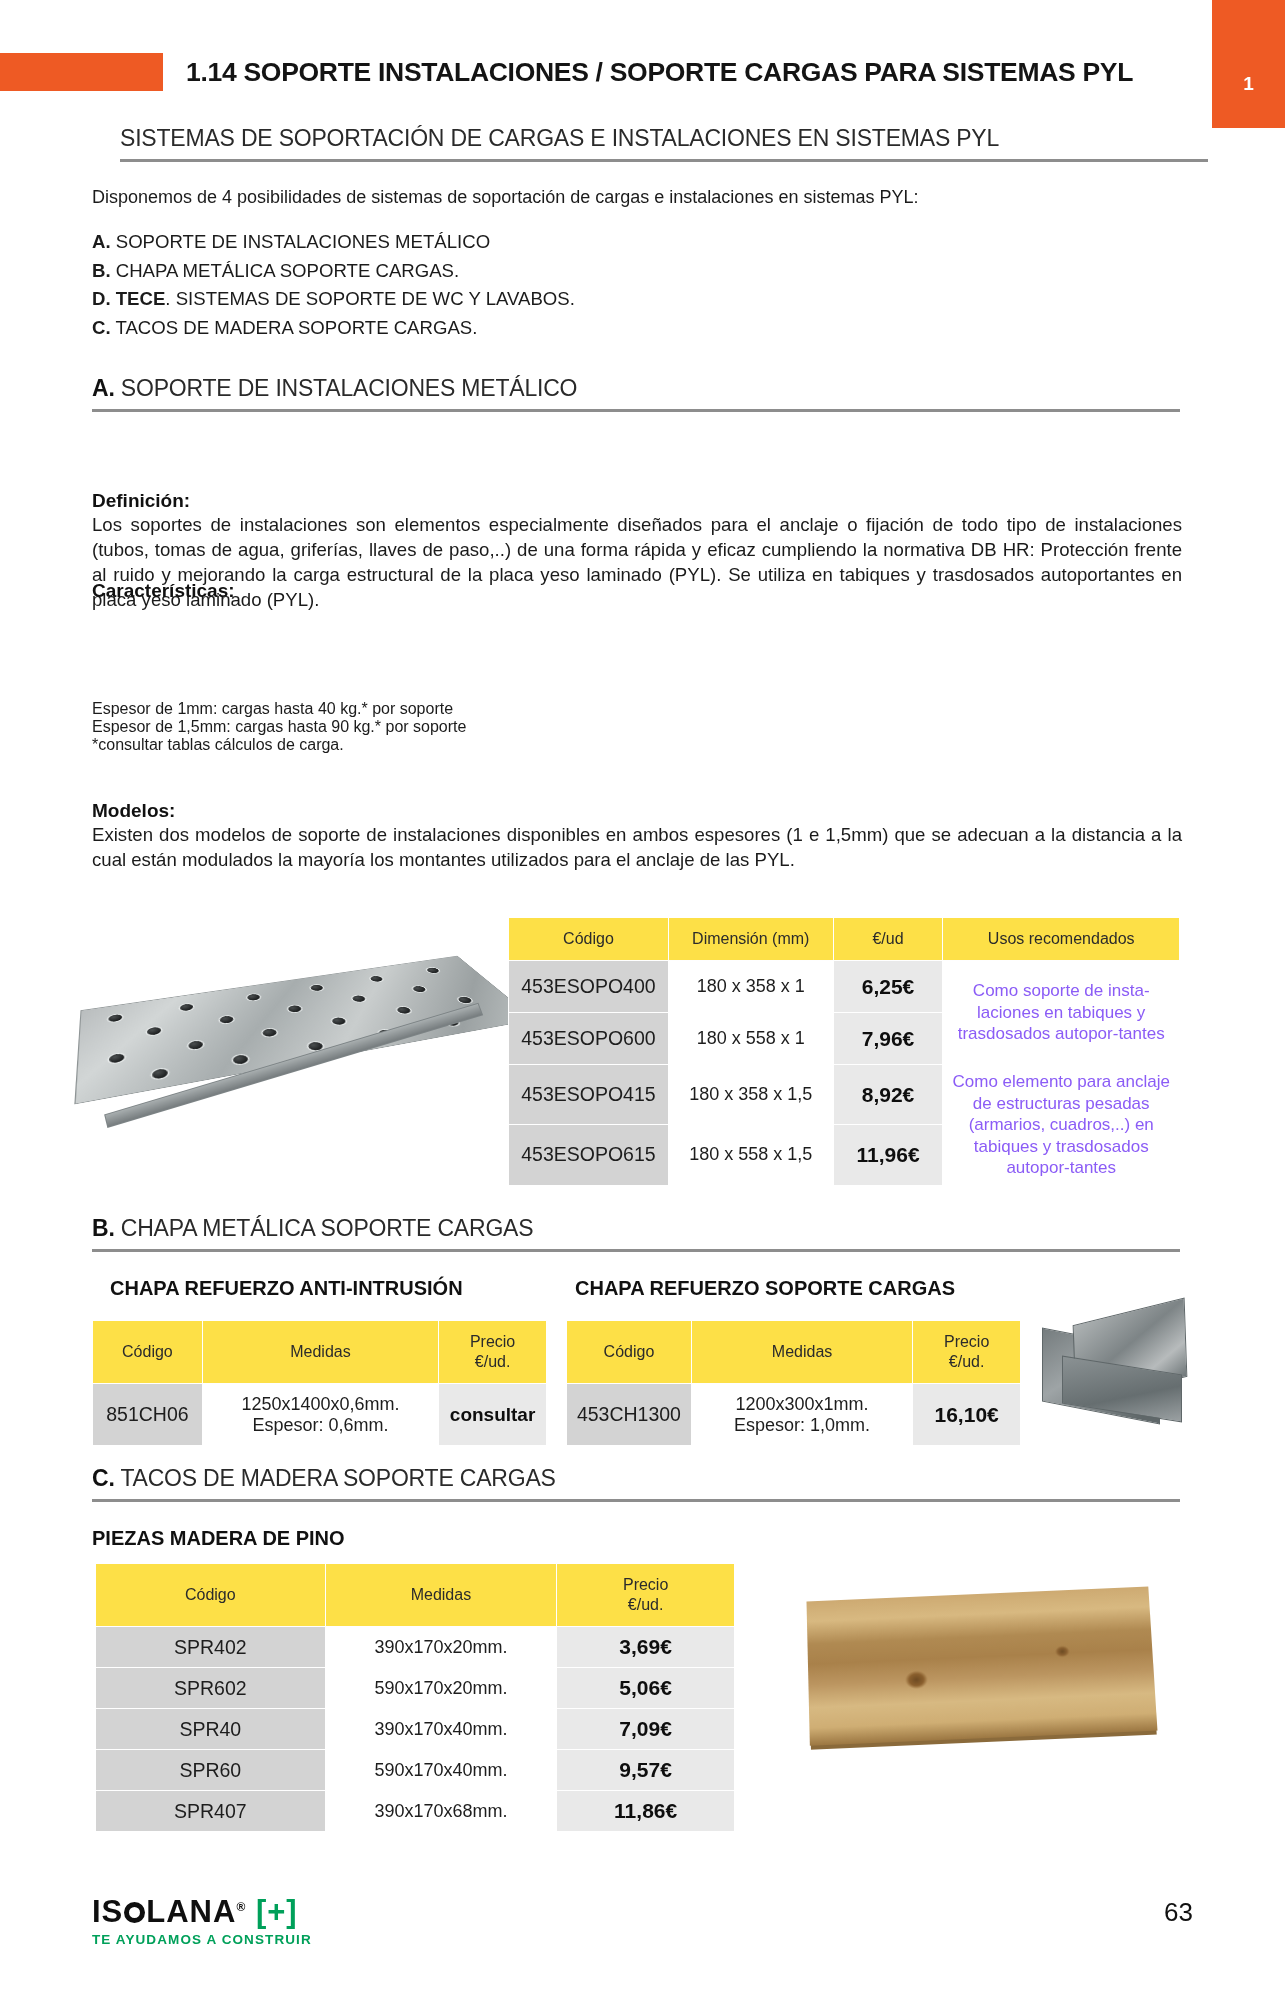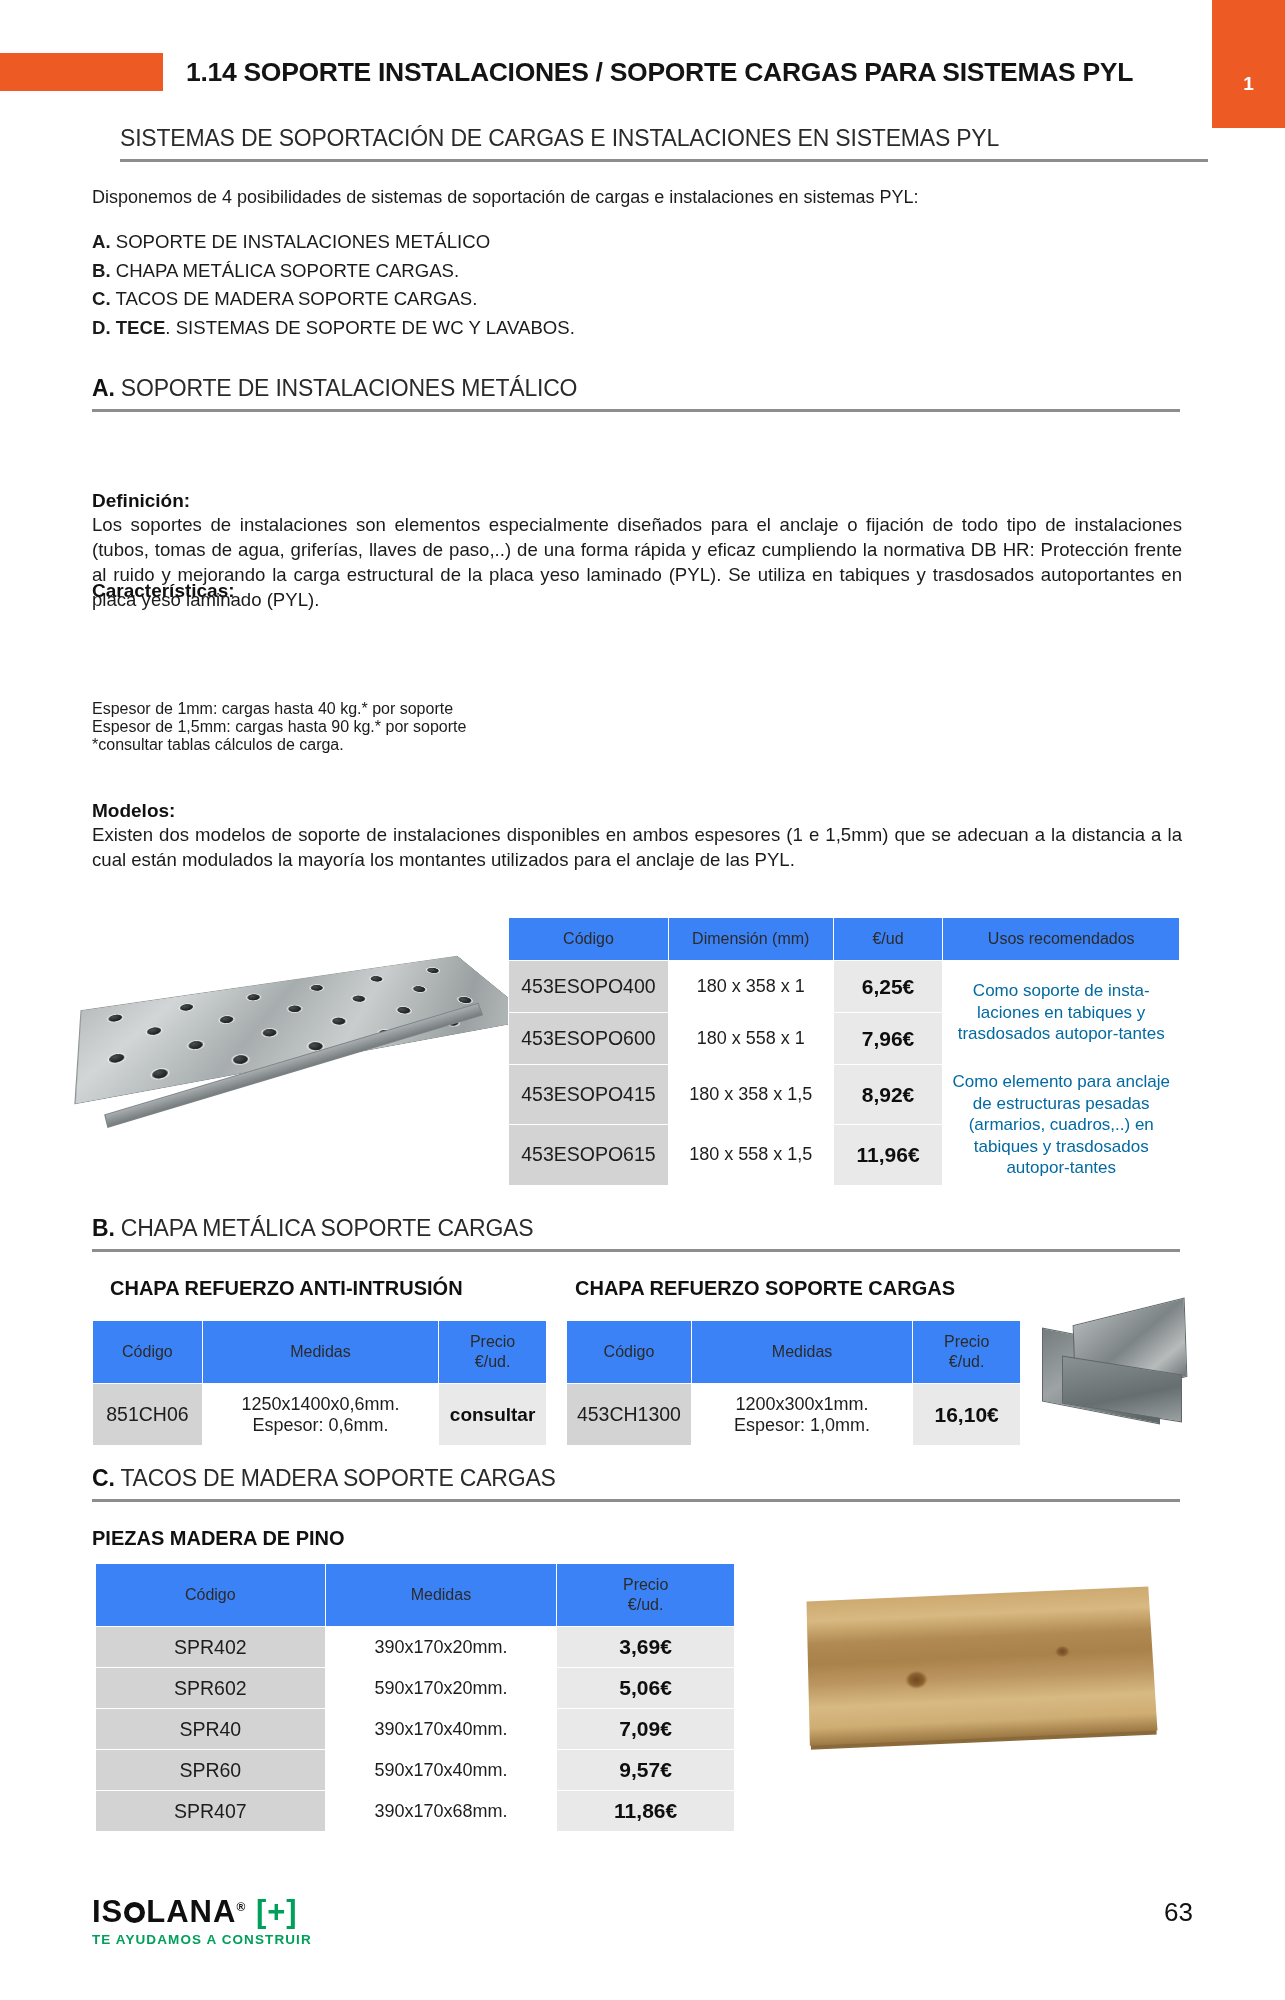--- a/index.html
+++ b/index.html
@@ -41,27 +41,27 @@
   .small-note { font-size: 16px; }
   h4.label { font-size: 19px; font-weight: bold; color: #111; }
 
   
   table { border-collapse: collapse; }
   table.tbl td, table.tbl th {
     border: 1.5px solid #ffffff;
     text-align: center; vertical-align: middle;
   }
   table.tbl th {
-    background: #3b82f6; color: #2b2b2b; font-weight: normal; font-size: 16px;
+    background: #fde047; color: #2b2b2b; font-weight: normal; font-size: 16px;
     padding: 11px 4px; line-height: 20px;
   }
   .c-code { background: #d3d3d3; font-size: 19.5px; color: #1d1d1d; }
   .c-white { background: #ffffff; font-size: 18px; color: #1d1d1d; }
   .c-price { background: #e9e9e9; font-size: 21px; font-weight: bold; color: #0e0e0e; }
-  .c-use { background: #ffffff; font-size: 17px; line-height: 21.5px; color: #0369a1; padding: 6px 0; }
+  .c-use { background: #ffffff; font-size: 17px; line-height: 21.5px; color: #8b5cf6; padding: 6px 0; }
 
   
   .img-metal-plate { position: absolute; }
   .plate {
     position: absolute; width: 430px; height: 150px;
     transform: perspective(560px) rotateX(58deg) rotateZ(-17deg);
     transform-style: preserve-3d;
   }
   .plate-top {
     position: absolute; inset: 0;
@@ -120,24 +120,24 @@
   <div style="position:absolute;left:92px;top:185px;width:1088px;" class="lead">Disponemos de 4 posibilidades de sistemas de soportación de cargas e instalaciones en sistemas PYL:</div>
 
   <div style="position:absolute;left:92px;top:228px;width:1088px;" class="abcd">
     <div>
       <b>A.</b><span> SOPORTE DE INSTALACIONES METÁLICO</span>
     </div>
     <div>
       <b>B.</b><span> CHAPA METÁLICA SOPORTE CARGAS.</span>
     </div>
     <div>
+      <b>D.</b><b> TECE</b><span>. SISTEMAS DE SOPORTE DE WC Y LAVABOS.</span>
+    </div>
+    <div>
       <b>C.</b><span> TACOS DE MADERA SOPORTE CARGAS.</span>
-    </div>
-    <div>
-      <b>D.</b><b> TECE</b><span>. SISTEMAS DE SOPORTE DE WC Y LAVABOS.</span>
     </div>
   </div>
 
   <div style="position:absolute;left:92px;top:375px;width:1088px;">
     <div class="section-head">
       <b>A.</b><span> SOPORTE DE INSTALACIONES METÁLICO</span>
     </div>
     <div class="rule"></div>
   </div>
 

